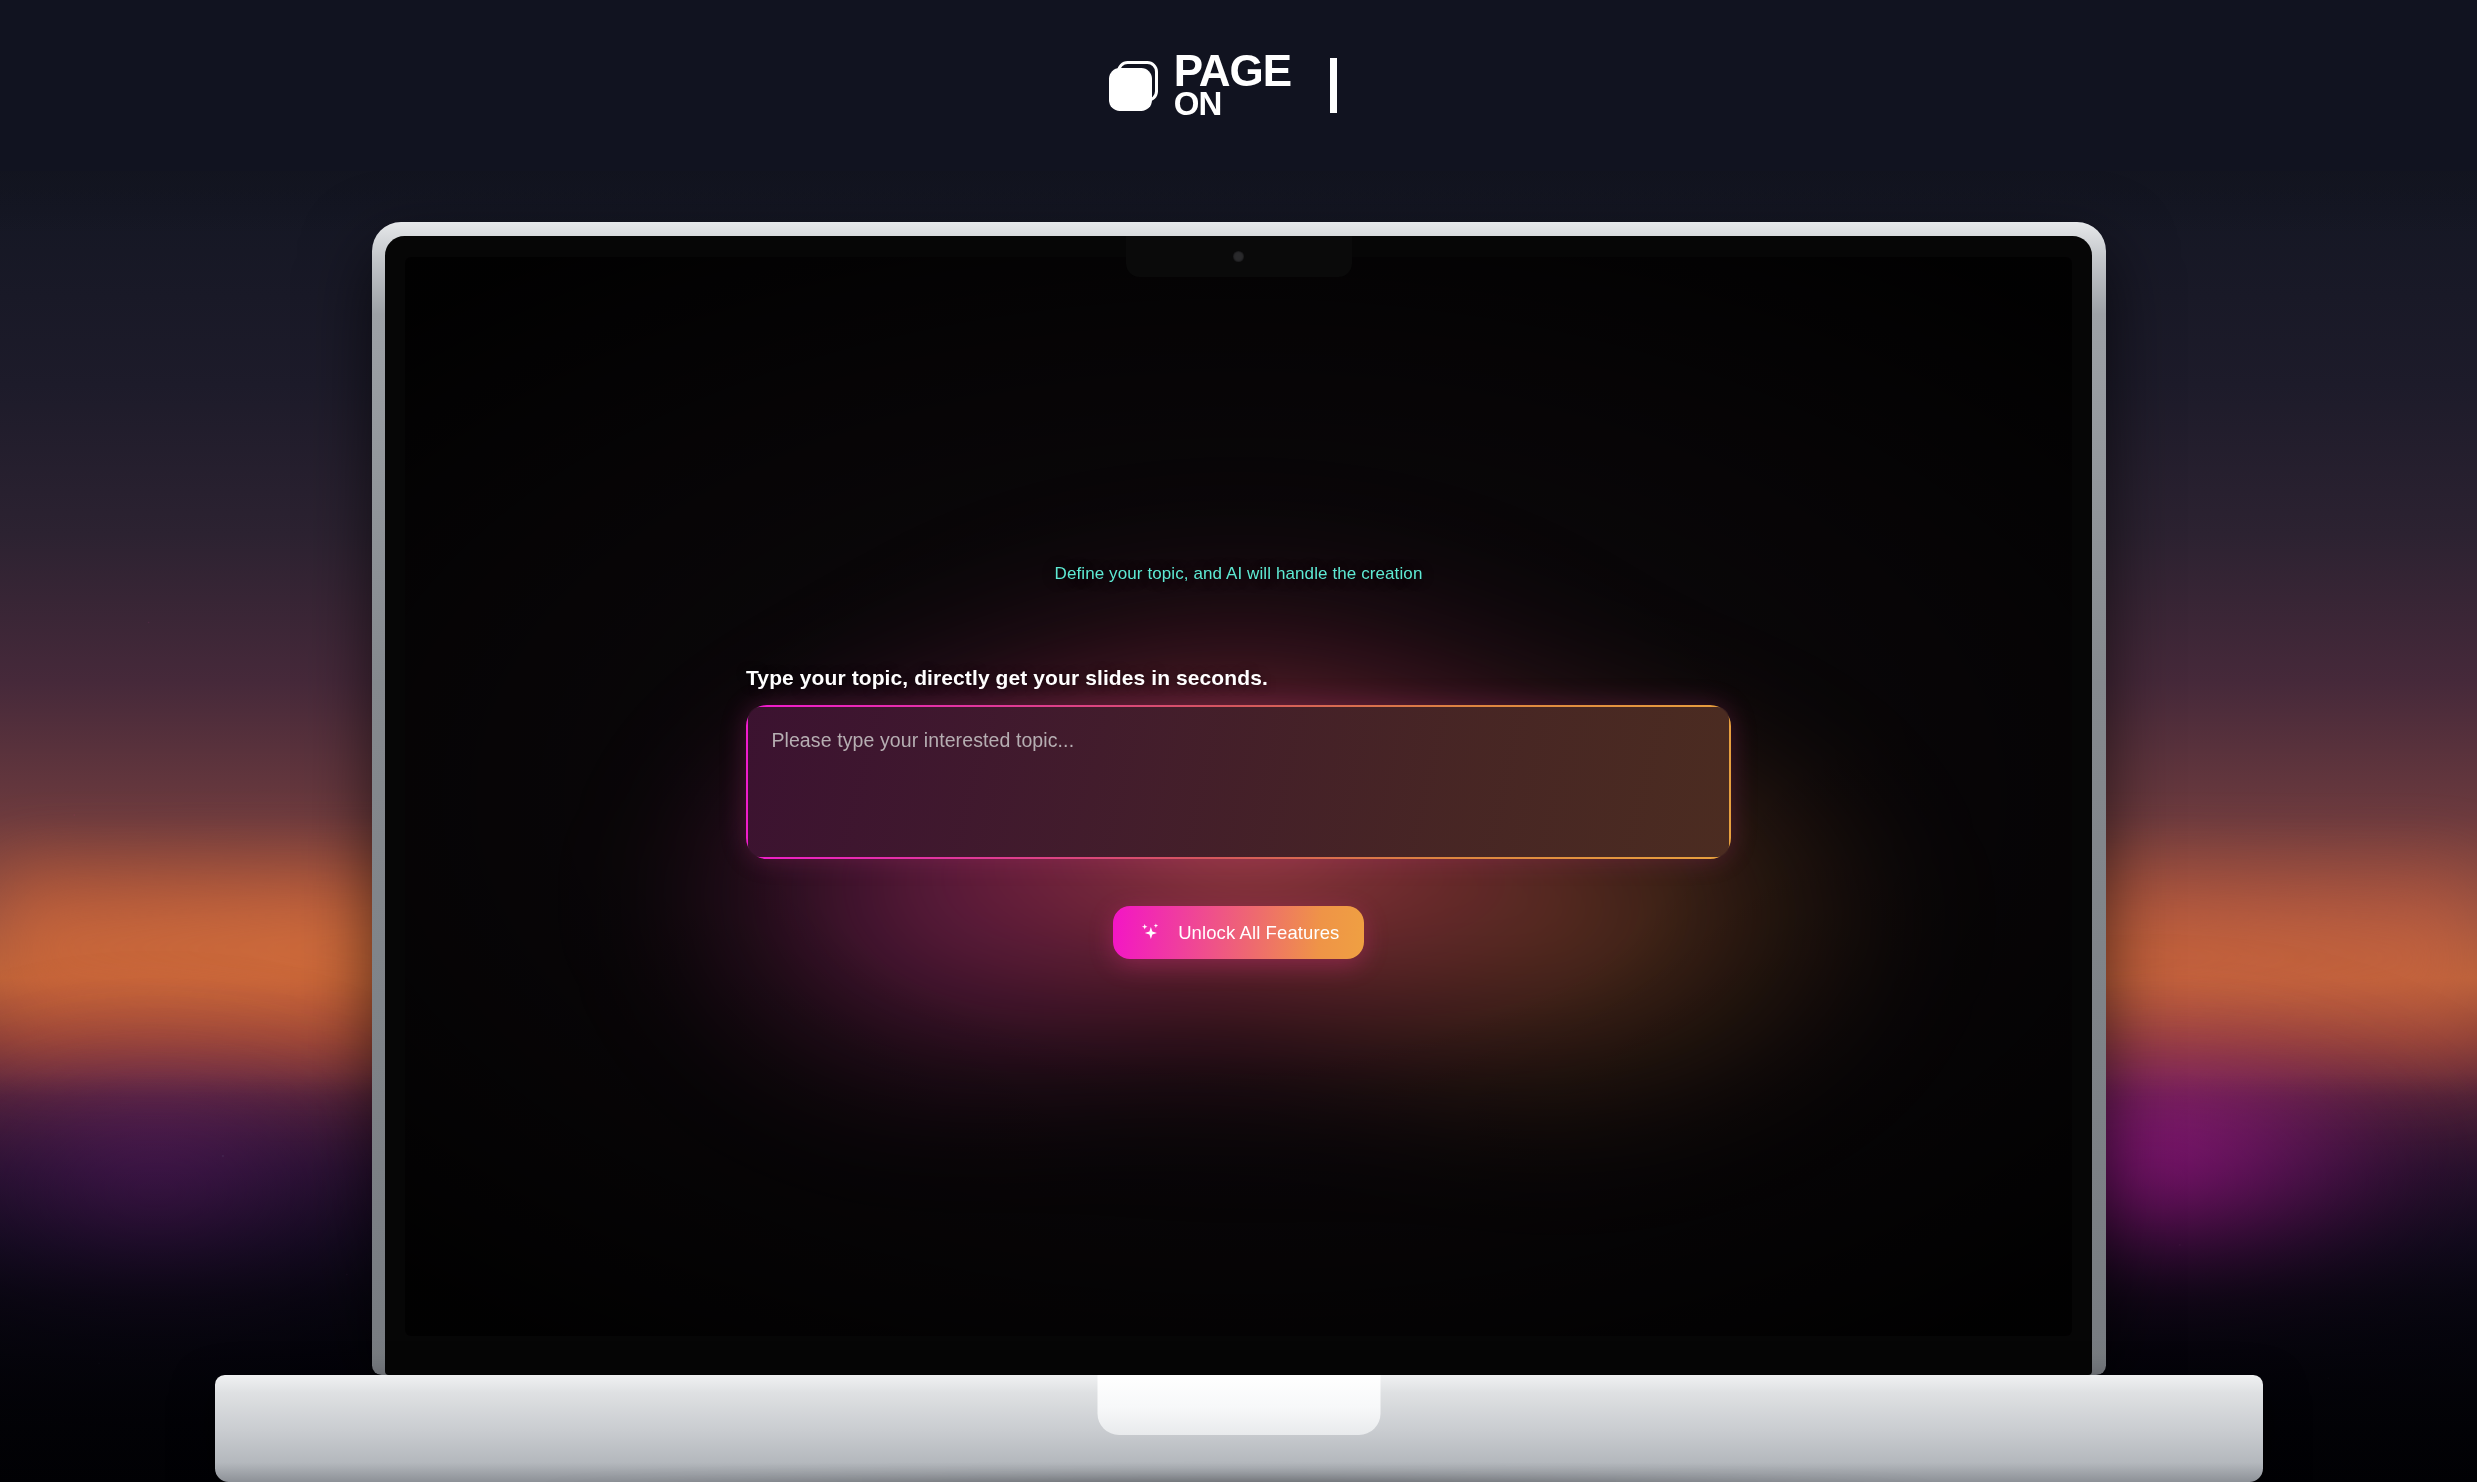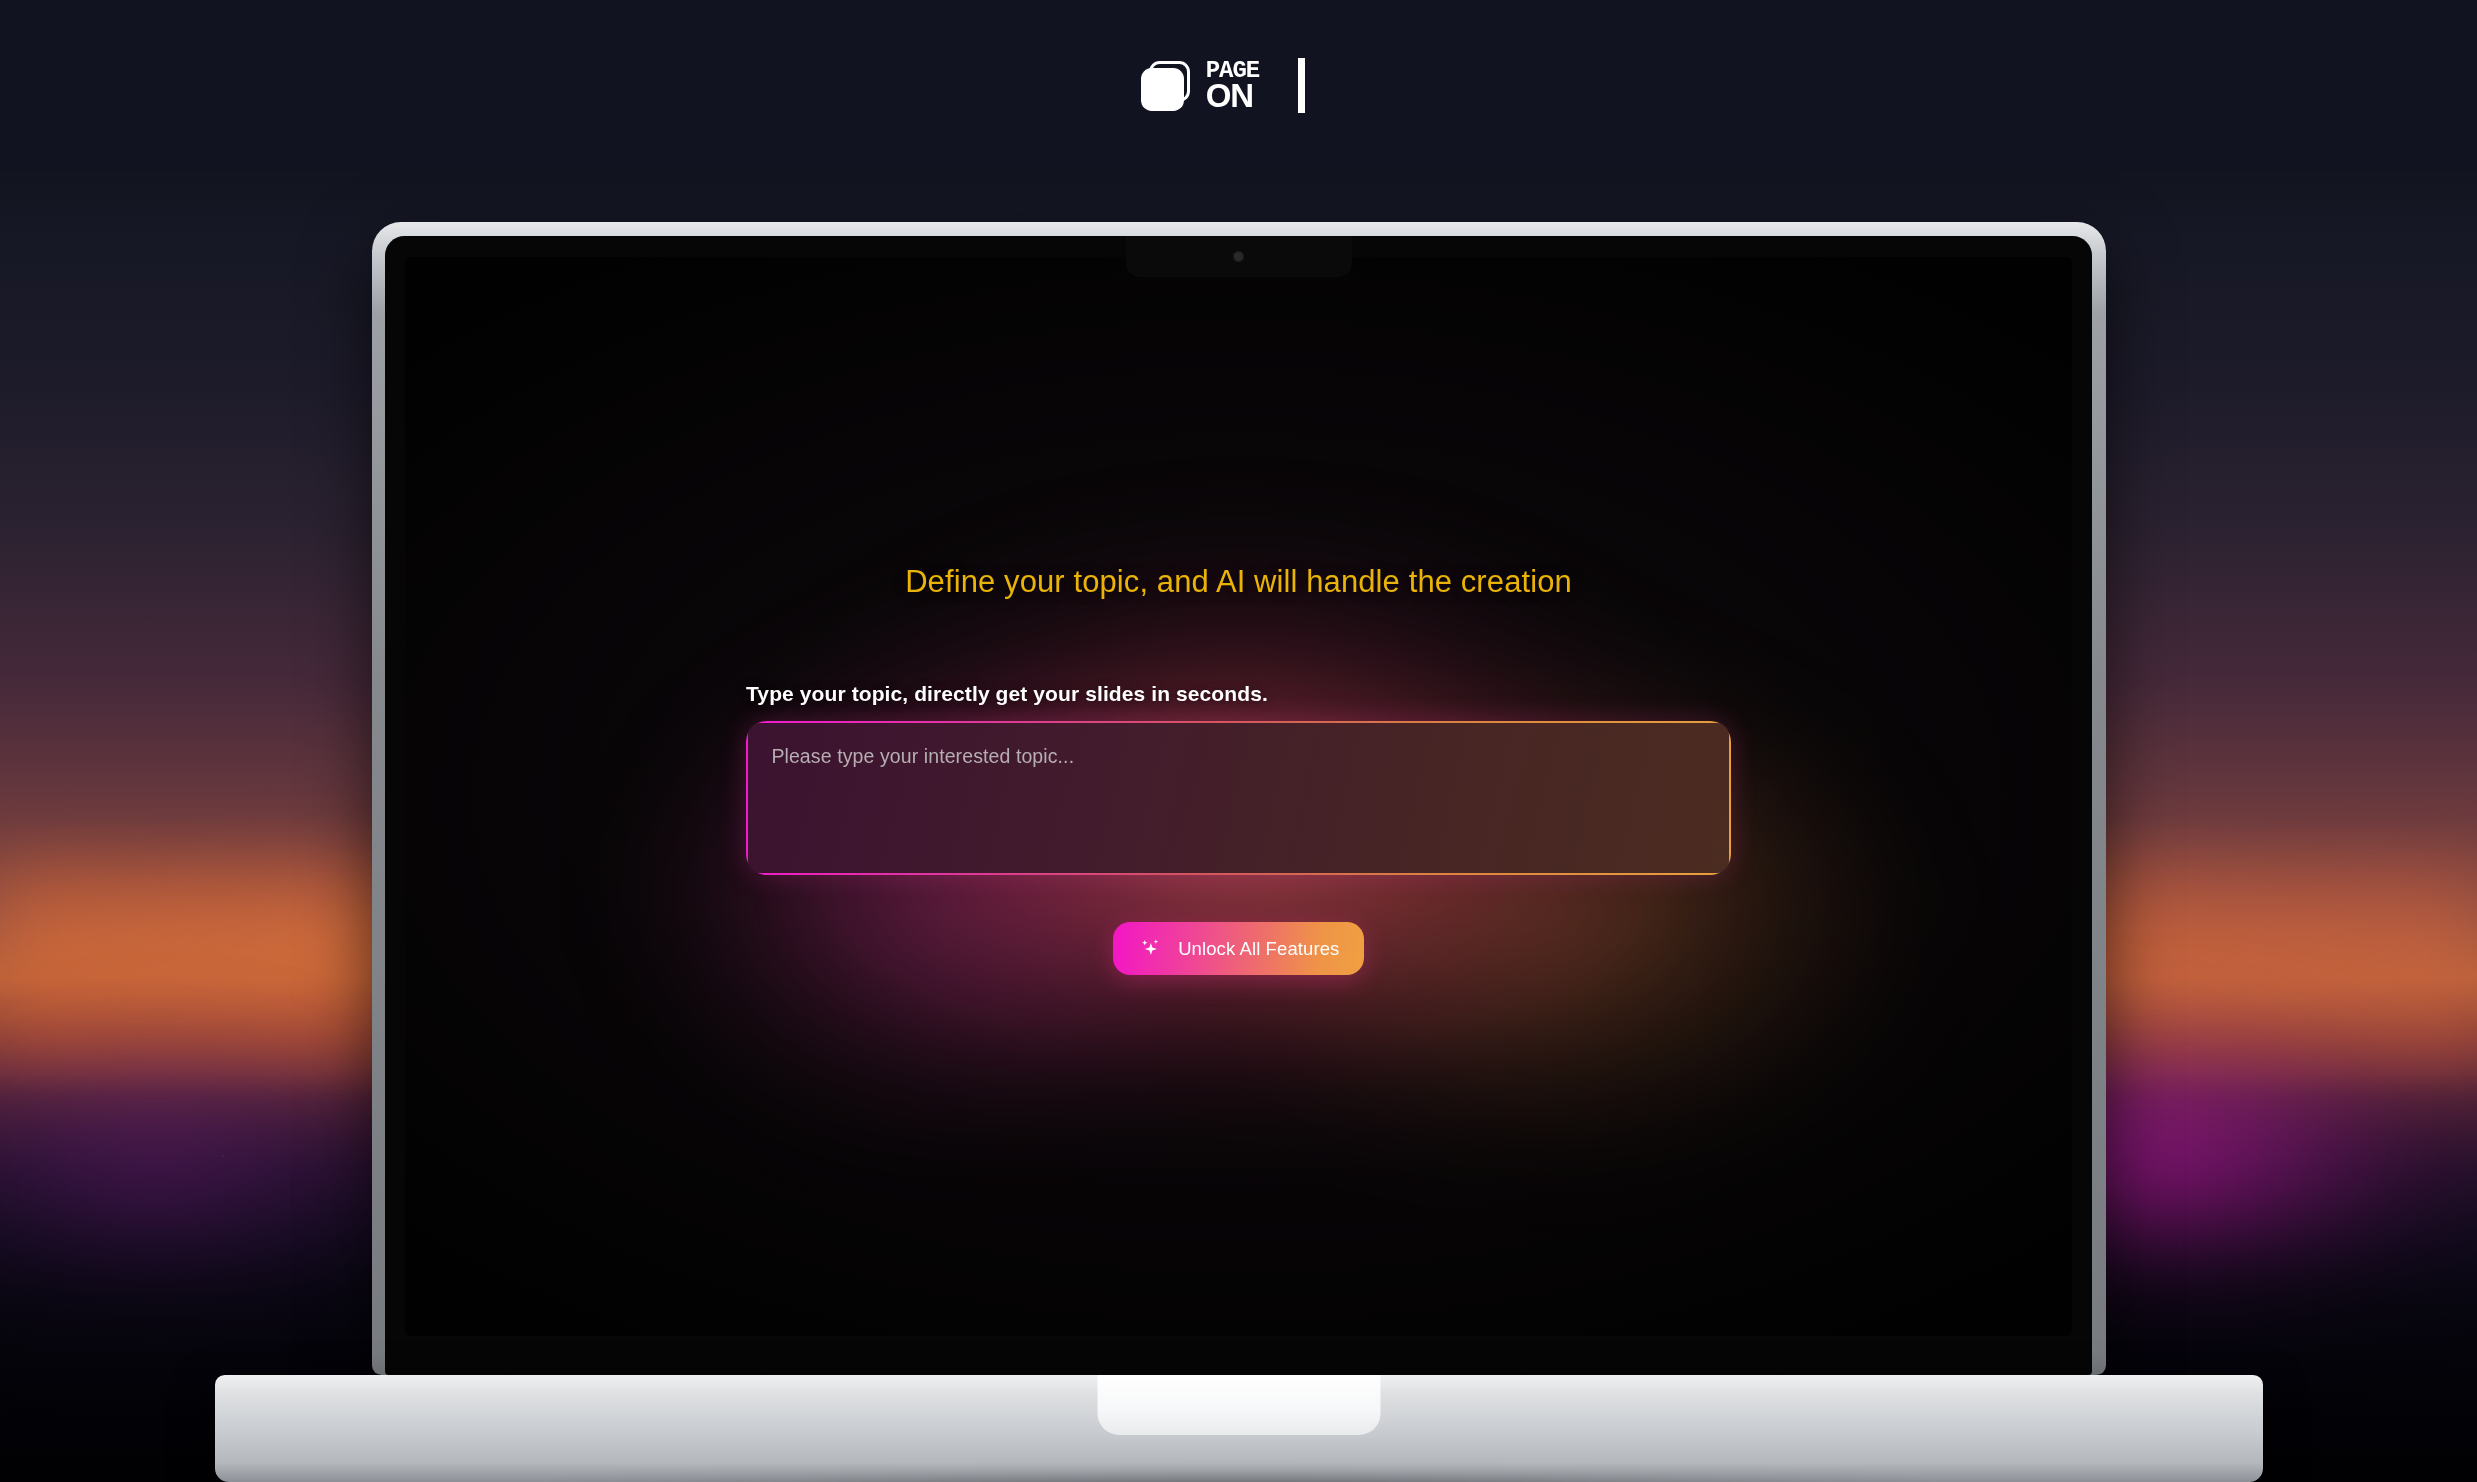--- a/index.html
+++ b/index.html
@@ -101,21 +101,21 @@
   }
   .brand-mark .sq-front {
     position:absolute; left:0px; top:7.8px; width:43px; height:43px;
     background:#ffffff; border-radius:10.7px;
   }
   .brand-word {
     display:flex; flex-direction:column;
     line-height:.86; color:#ffffff;
     font-weight:700; letter-spacing:-1px;
   }
-  .brand-word .l1 { font-size:24px;font-family:Liberation Mono, monospace; }
+  .brand-word .l1 { font-size:44px; }
   .brand-word .l2 { font-size:33px; text-align:left; }
   .divider-bar {
     width:6.8px; height:55px; background:#ffffff;
     margin:0 31px 0 39px; flex:none;
   }
   .headline {
     color:#ffffff;
     font-size:60px;
     font-weight:700;
     letter-spacing:-1.6px;
@@ -189,22 +189,22 @@
   }
   .app-title {
     color:#ffffff;
     font-size:46px;
     font-weight:700;
     letter-spacing:-1.2px;
     text-shadow:0 2px 21.5px rgba(0,0,0,.5);
   }
   .app-subtitle {
     margin-top:13.7px;
-    color:#eab308;
-    font-size:31px;
+    color:#5eead4;
+    font-size:17px;
     font-weight:400;
     letter-spacing:0.1px;
     text-shadow:0 1px 13.7px rgba(0,0,0,.45);
   }
   .form-block {
     margin-top:82px;
     width:985px;
   }
   .field-label {
     color:#ffffff;

